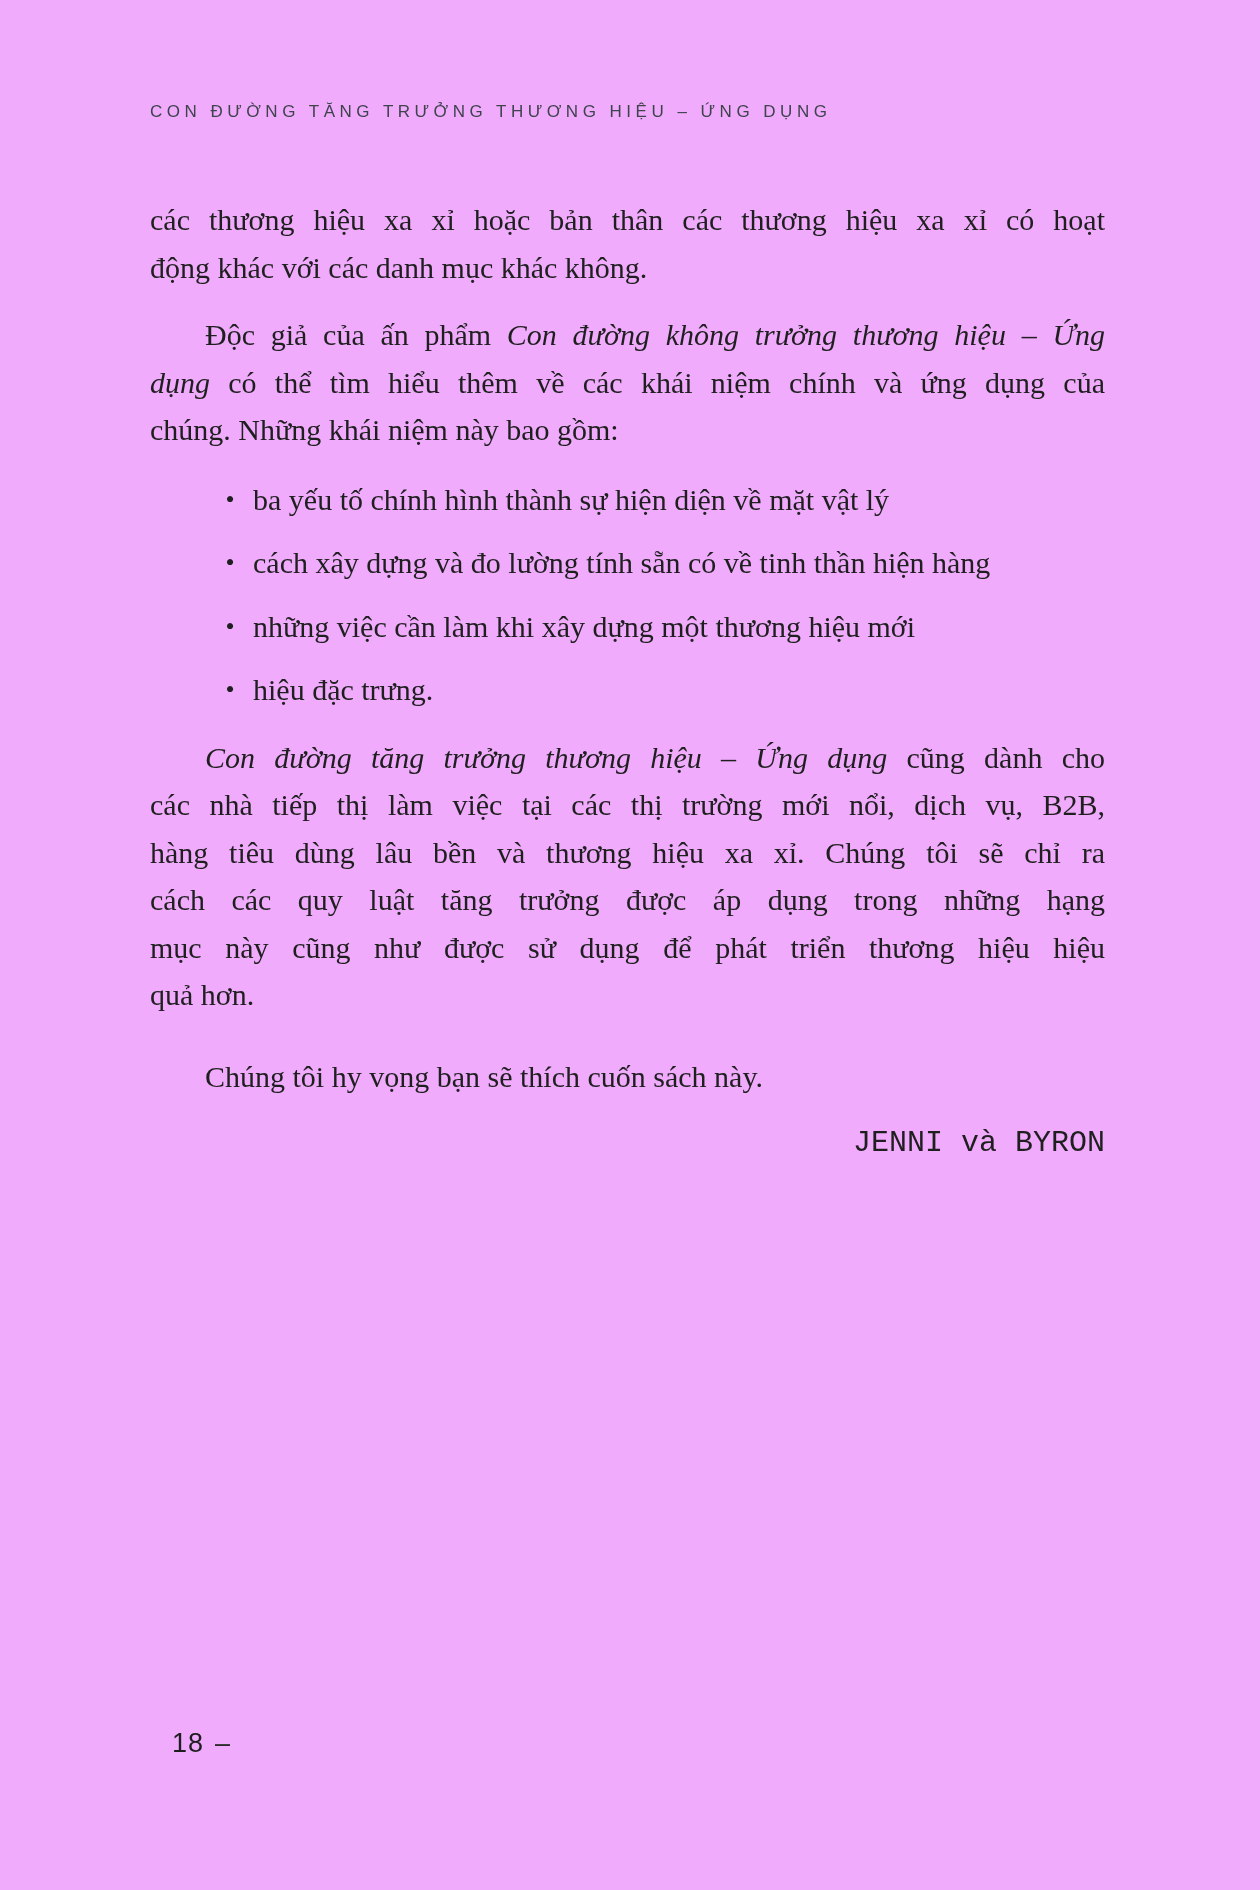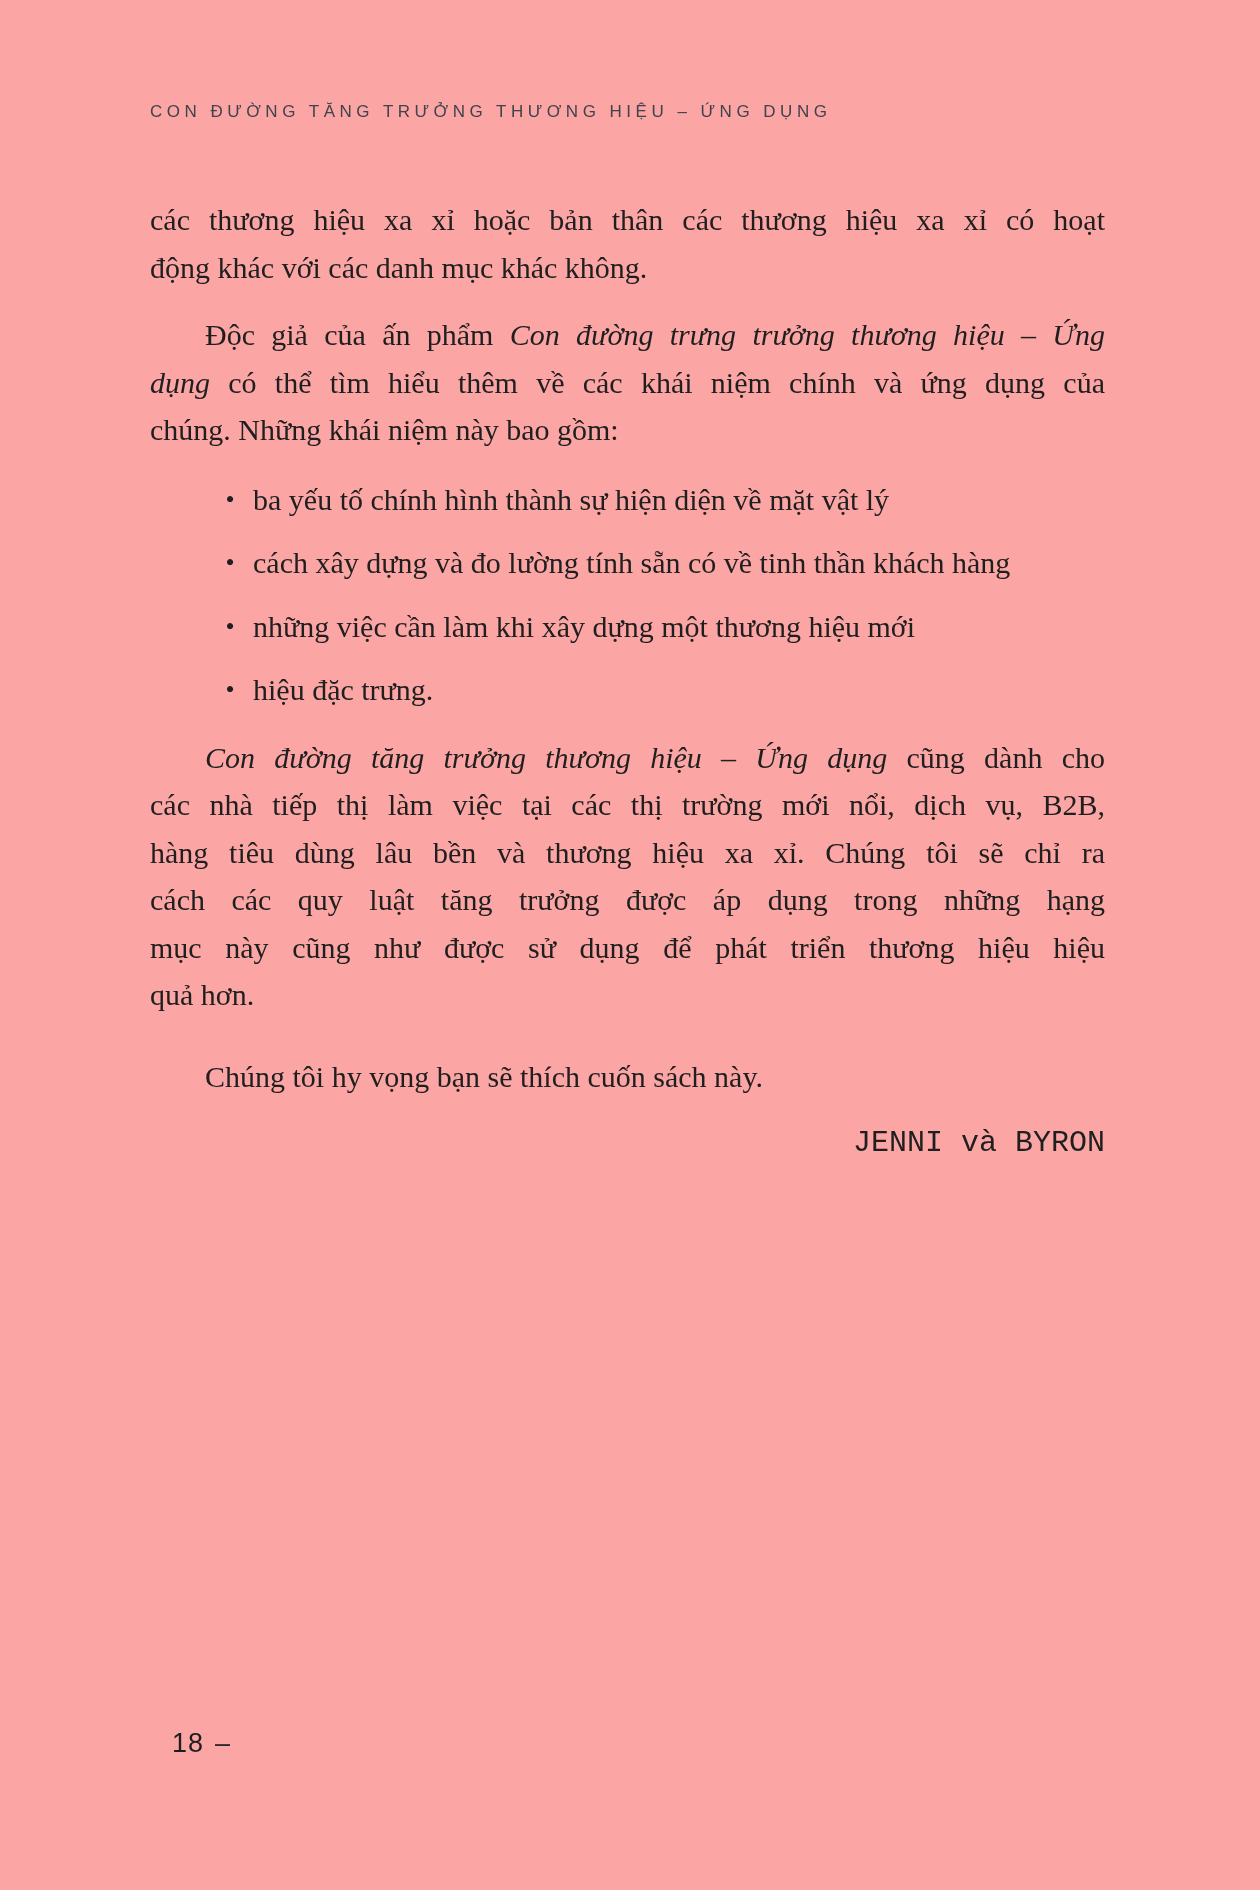--- a/index.html
+++ b/index.html
@@ -1,20 +1,20 @@
 <!DOCTYPE html>
 <html lang="vi"><head>
 <meta charset="utf-8">
 <style>
   html,body{margin:0;padding:0;background:#e8e8e8;}
   .page{
     position:relative;
     width:1260px;height:1890px;
     margin:0 auto;
-    background:#fca5a5;
+    background:#f0abfc;
     font-family:"Liberation Serif","DejaVu Serif",serif;
     color:#1f1f1f;
     overflow:hidden;
   }
   .running-header{
     position:absolute;left:150px;top:102px;
     font-family:"Liberation Sans","DejaVu Sans",sans-serif;
     font-size:17px;letter-spacing:4.5px;
     color:#3e434c;font-weight:400;
     white-space:nowrap;
@@ -58,32 +58,32 @@
 <div class="page">
 
   <div class="running-header">CON ĐƯỜNG TĂNG TRƯỞNG THƯƠNG HIỆU – ỨNG DỤNG</div>
 
   <div class="page-body">
       <div class="para">
         <div class="line"><span class="">các thương hiệu xa xỉ hoặc bản thân các thương hiệu xa xỉ có hoạt</span></div>
         <div class="line last"><span class="">động khác với các danh mục khác không.</span></div>
       </div>
       <div class="para indent">
-        <div class="line"><span class="">Độc giả của ấn phẩm </span><span class="it">Con đường trưng trưởng thương hiệu – Ứng</span></div>
+        <div class="line"><span class="">Độc giả của ấn phẩm </span><span class="it">Con đường không trưởng thương hiệu – Ứng</span></div>
         <div class="line"><span class="it">dụng</span><span class=""> có thể tìm hiểu thêm về các khái niệm chính và ứng dụng của</span></div>
         <div class="line last"><span class="">chúng. Những khái niệm này bao gồm:</span></div>
       </div>
       <div class="bullet-list">
         <div class="bullet-item">
           <span class="bullet-marker">•</span>
           <div class="line last"><span class="">ba yếu tố chính hình thành sự hiện diện về mặt vật lý</span></div>
         </div>
         <div class="bullet-item">
           <span class="bullet-marker">•</span>
-          <div class="line last"><span class="">cách xây dựng và đo lường tính sẵn có về tinh thần khách hàng</span></div>
+          <div class="line last"><span class="">cách xây dựng và đo lường tính sẵn có về tinh thần hiện hàng</span></div>
         </div>
         <div class="bullet-item">
           <span class="bullet-marker">•</span>
           <div class="line last"><span class="">những việc cần làm khi xây dựng một thương hiệu mới</span></div>
         </div>
         <div class="bullet-item">
           <span class="bullet-marker">•</span>
           <div class="line last"><span class="">hiệu đặc trưng.</span></div>
         </div>
       </div>

